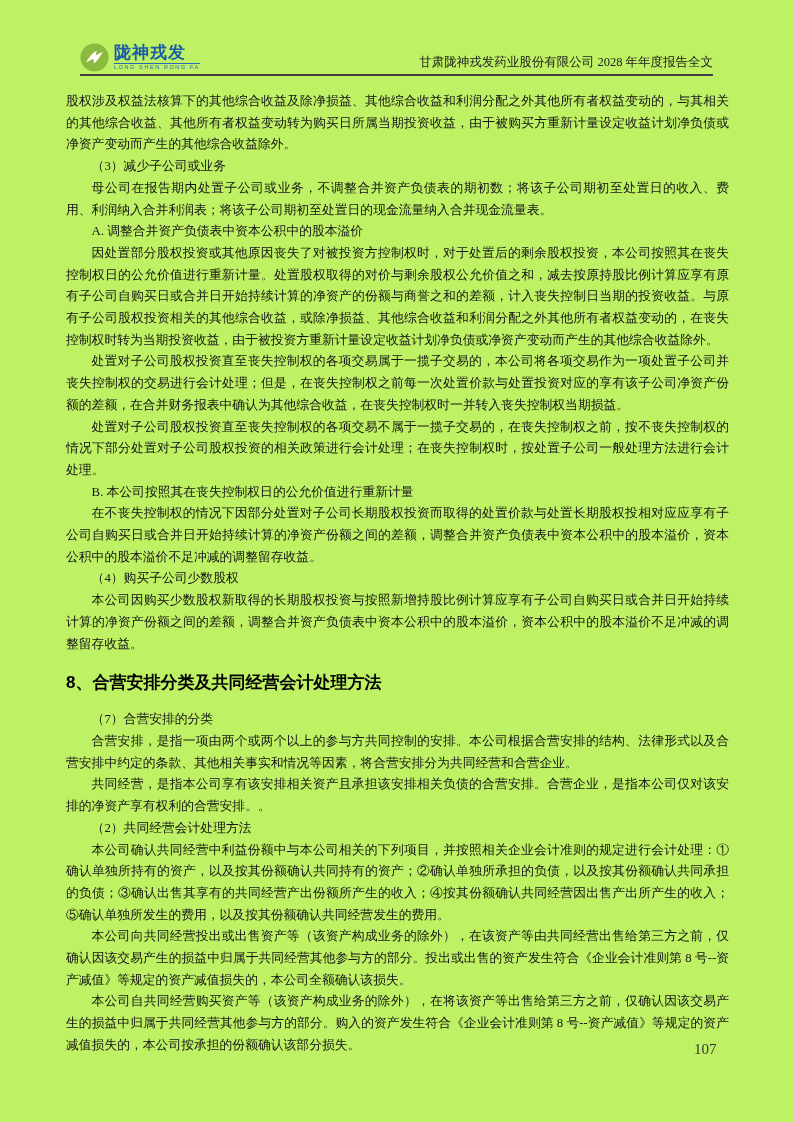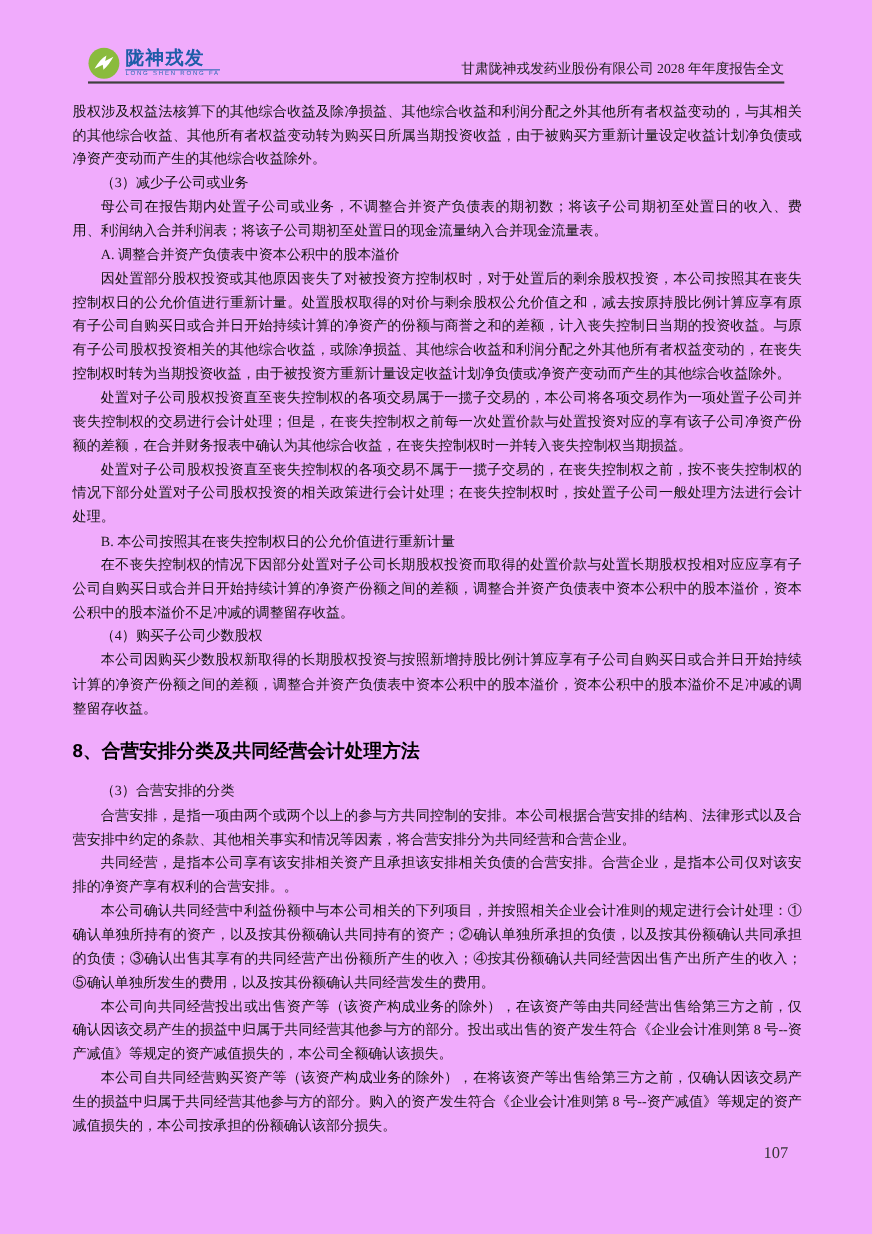--- a/index.html
+++ b/index.html
@@ -4,21 +4,21 @@
 <style>
   html, body { margin: 0; padding: 0; }
   body {
     width: 793px; height: 1122px;
     background: #f4f4f4;
     font-family: "Liberation Serif", "DejaVu Serif", serif;
   }
   .page {
     position: relative;
     width: 793px; height: 1122px;
-    background: #f0abfc;
+    background: #bef264;
     overflow: hidden;
   }
   
   .header {
     position: absolute;
     left: 80px; right: 80px; top: 44px;
     height: 32px;
     border-bottom: 2.5px solid #3f3f3f;
     display: flex;
     align-items: flex-end;
@@ -98,23 +98,24 @@
       <p class="p">母公司在报告期内处置子公司或业务，不调整合并资产负债表的期初数；将该子公司期初至处置日的收入、费用、利润纳入合并利润表；将该子公司期初至处置日的现金流量纳入合并现金流量表。</p>
       <p class="p">A. 调整合并资产负债表中资本公积中的股本溢价</p>
       <p class="p">因处置部分股权投资或其他原因丧失了对被投资方控制权时，对于处置后的剩余股权投资，本公司按照其在丧失控制权日的公允价值进行重新计量。处置股权取得的对价与剩余股权公允价值之和，减去按原持股比例计算应享有原有子公司自购买日或合并日开始持续计算的净资产的份额与商誉之和的差额，计入丧失控制日当期的投资收益。与原有子公司股权投资相关的其他综合收益，或除净损益、其他综合收益和利润分配之外其他所有者权益变动的，在丧失控制权时转为当期投资收益，由于被投资方重新计量设定收益计划净负债或净资产变动而产生的其他综合收益除外。</p>
       <p class="p">处置对子公司股权投资直至丧失控制权的各项交易属于一揽子交易的，本公司将各项交易作为一项处置子公司并丧失控制权的交易进行会计处理；但是，在丧失控制权之前每一次处置价款与处置投资对应的享有该子公司净资产份额的差额，在合并财务报表中确认为其他综合收益，在丧失控制权时一并转入丧失控制权当期损益。</p>
       <p class="p">处置对子公司股权投资直至丧失控制权的各项交易不属于一揽子交易的，在丧失控制权之前，按不丧失控制权的情况下部分处置对子公司股权投资的相关政策进行会计处理；在丧失控制权时，按处置子公司一般处理方法进行会计处理。</p>
       <p class="p">B. 本公司按照其在丧失控制权日的公允价值进行重新计量</p>
       <p class="p">在不丧失控制权的情况下因部分处置对子公司长期股权投资而取得的处置价款与处置长期股权投相对应应享有子公司自购买日或合并日开始持续计算的净资产份额之间的差额，调整合并资产负债表中资本公积中的股本溢价，资本公积中的股本溢价不足冲减的调整留存收益。</p>
       <p class="p">（4）购买子公司少数股权</p>
       <p class="p">本公司因购买少数股权新取得的长期股权投资与按照新增持股比例计算应享有子公司自购买日或合并日开始持续计算的净资产份额之间的差额，调整合并资产负债表中资本公积中的股本溢价，资本公积中的股本溢价不足冲减的调整留存收益。</p>
       <div class="h2">8、合营安排分类及共同经营会计处理方法</div>
-      <p class="p">（3）合营安排的分类</p>
+      <p class="p">（7）合营安排的分类</p>
       <p class="p">合营安排，是指一项由两个或两个以上的参与方共同控制的安排。本公司根据合营安排的结构、法律形式以及合营安排中约定的条款、其他相关事实和情况等因素，将合营安排分为共同经营和合营企业。</p>
       <p class="p">共同经营，是指本公司享有该安排相关资产且承担该安排相关负债的合营安排。合营企业，是指本公司仅对该安排的净资产享有权利的合营安排。。</p>
+      <p class="p">（2）共同经营会计处理方法</p>
       <p class="p">本公司确认共同经营中利益份额中与本公司相关的下列项目，并按照相关企业会计准则的规定进行会计处理：①确认单独所持有的资产，以及按其份额确认共同持有的资产；②确认单独所承担的负债，以及按其份额确认共同承担的负债；③确认出售其享有的共同经营产出份额所产生的收入；④按其份额确认共同经营因出售产出所产生的收入；⑤确认单独所发生的费用，以及按其份额确认共同经营发生的费用。</p>
       <p class="p">本公司向共同经营投出或出售资产等（该资产构成业务的除外），在该资产等由共同经营出售给第三方之前，仅确认因该交易产生的损益中归属于共同经营其他参与方的部分。投出或出售的资产发生符合《企业会计准则第 8 号--资产减值》等规定的资产减值损失的，本公司全额确认该损失。</p>
       <p class="p">本公司自共同经营购买资产等（该资产构成业务的除外），在将该资产等出售给第三方之前，仅确认因该交易产生的损益中归属于共同经营其他参与方的部分。购入的资产发生符合《企业会计准则第 8 号--资产减值》等规定的资产减值损失的，本公司按承担的份额确认该部分损失。</p>
     </div>
 
   <div class="page-number">107</div>
 
 </div>
 
 </body></html>

